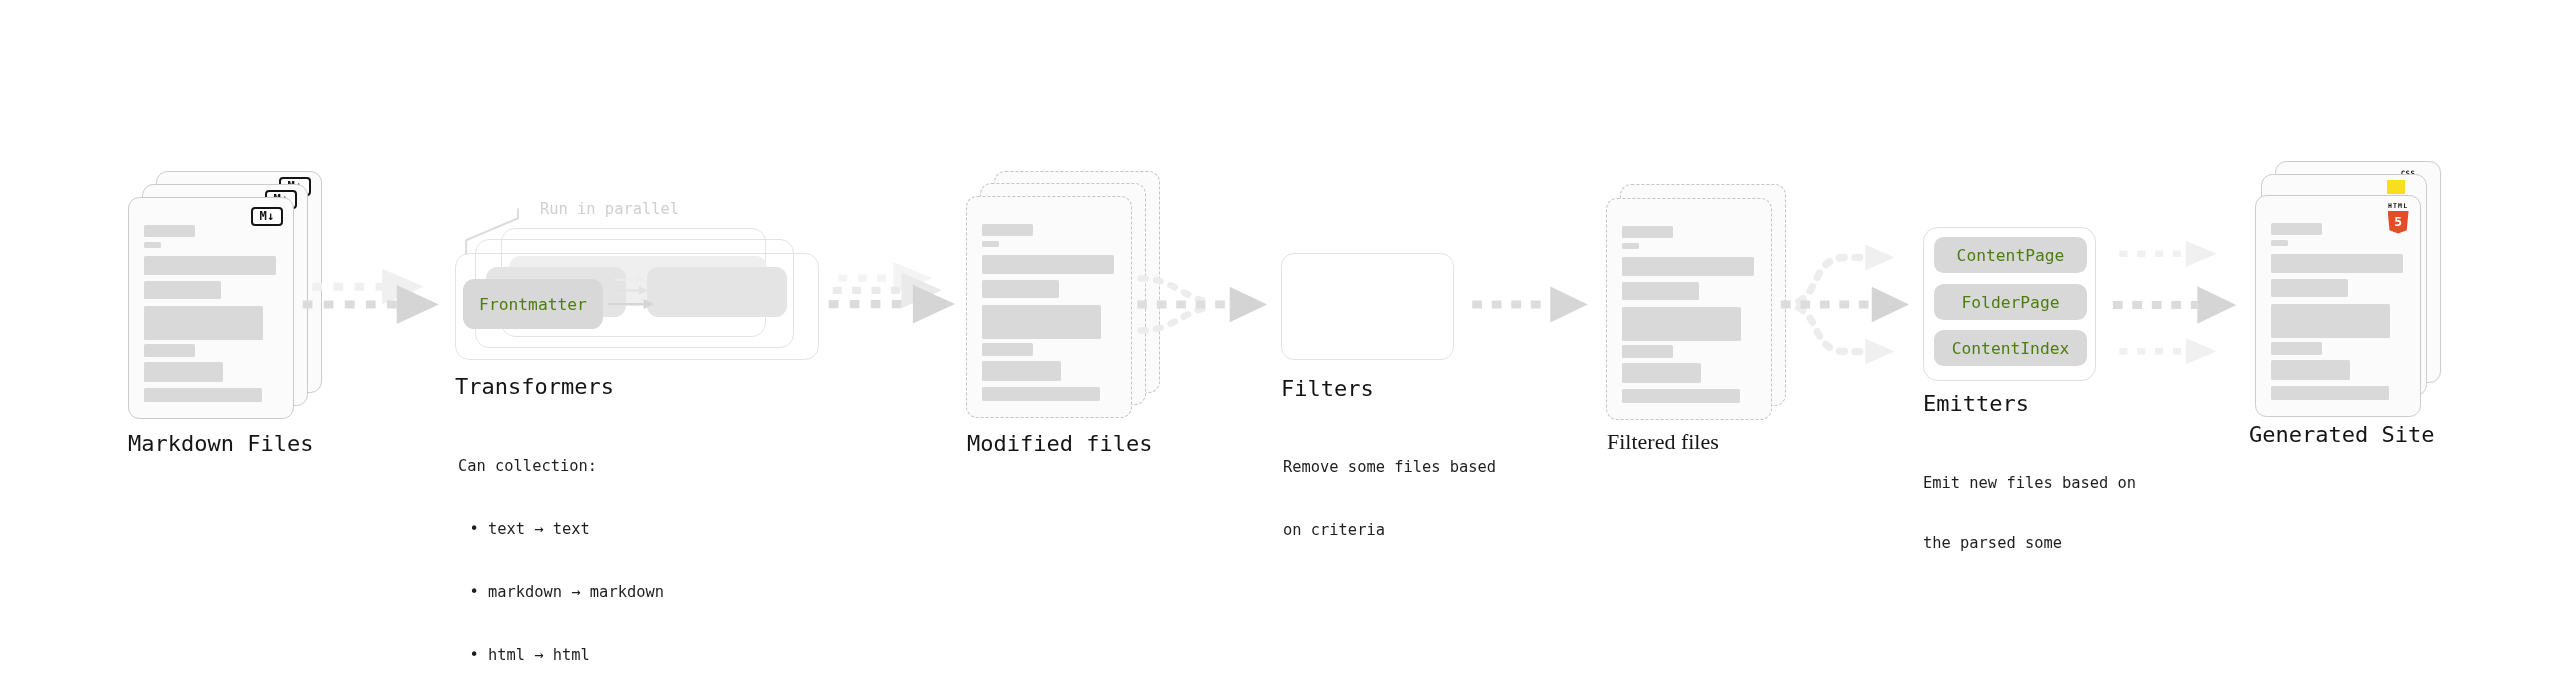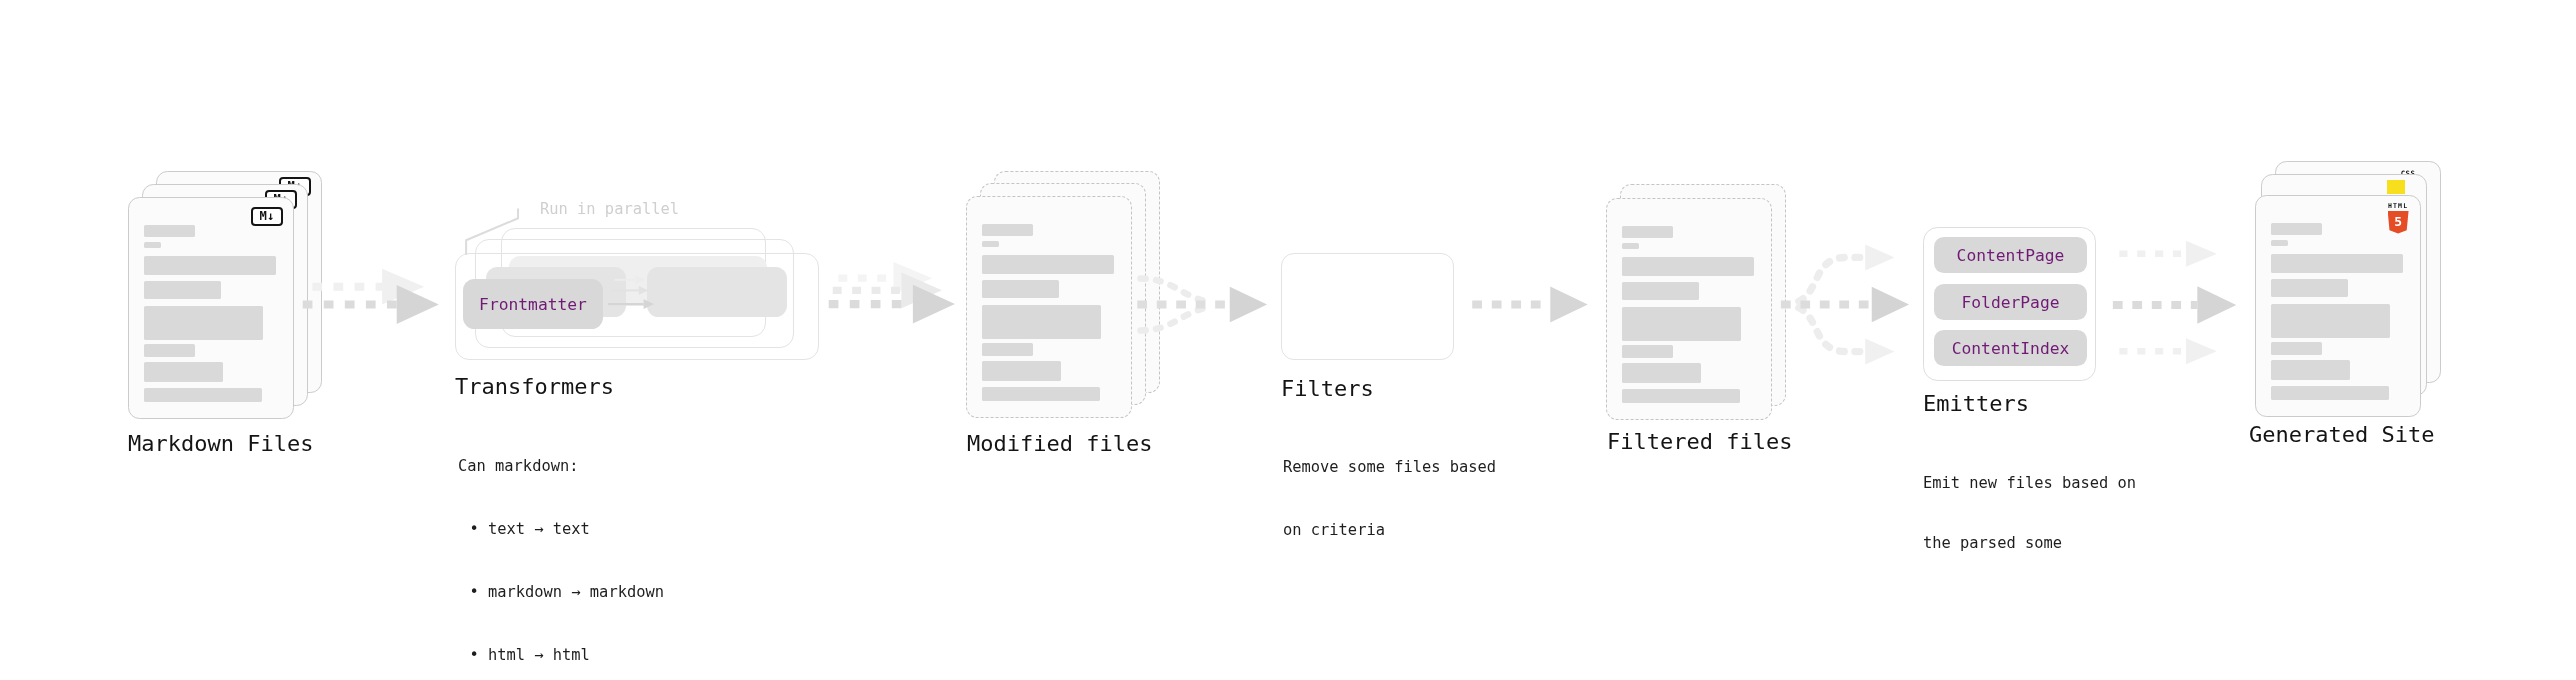--- a/index.html
+++ b/index.html
@@ -20,21 +20,21 @@
   .css-badge .txt{font-size:7.3px;font-weight:bold;color:#111;line-height:7.3px;letter-spacing:0.4px;}
   .css-badge .barline{width:16.3px;height:3.3px;margin:0.8px auto 0 auto;}
   .js-badge{position:absolute;right:21px;top:4.9px;width:18px;height:14.6px;}
   .html5-badge{position:absolute;right:11.4px;top:6.5px;width:21px;text-align:center;}
   .html5-badge .word{font-size:6.5px;font-weight:bold;letter-spacing:1.2px;color:#111;line-height:7.3px;}
   .html5-badge .shield{width:21px;height:23px;clip-path:polygon(0 0,100% 0,91% 86%,50% 100%,9% 86%);
                        color:#fff;font-size:13px;font-weight:bold;line-height:21px;text-align:center;margin-top:0.8px;}
   
   .obox{position:absolute;border:1.6px solid #e3e3e3;border-radius:14px;box-sizing:border-box;background:transparent;}
   .pill{position:absolute;display:flex;align-items:center;justify-content:center;background:#d8d8d8;
-        color:#701a75;border-radius:11.4px;font-size:16.3px;}
+        color:#4d7c0f;border-radius:11.4px;font-size:16.3px;}
   .pill.g1{background:#e4e4e4;}
   .pill.g2{background:#efefef;}
   .pill.small{border-radius:9.8px;}
   
   .label{position:absolute;font-size:22px;color:#141414;line-height:1.05;white-space:pre;}
   .caption{position:absolute;font-size:15.4px;color:#1e1e1e;line-height:20.3px;white-space:pre;}
   .caption .bullet{padding-left:11.4px;}
   .annotation{position:absolute;font-size:15.4px;color:#cfcfcf;line-height:1;white-space:pre;}
   svg.arrow,svg.deco{position:absolute;overflow:visible;}
 </style>
@@ -92,21 +92,21 @@
       <polygon points="50,35 50,47 63,41" fill="#d5d5d5"></polygon>
   </svg>
 
   <svg class="deco" style="left:458px;top:202px;" width="73" height="61" viewBox="0 0 90 75">
     <polyline points="74,8 74,20 10,47 10,65" fill="none" stroke="#dcdcdc" stroke-width="2.5"></polyline>
   </svg>
   <div class="annotation" style="left:540px;top:202px;">Run in parallel</div>
 
   <div class="label" style="left:455px;top:375px;">Transformers</div>
   <div class="caption" style="left:458px;top:414px;line-height:21px;">
-    <div>Can markdown:</div>
+    <div>Can collection:</div>
     <div class="bullet">• text → text</div>
     <div class="bullet">• markdown → markdown</div>
     <div class="bullet">• html → html</div>
   </div>
 
   <svg class="arrow" style="left:822px;top:258px;" width="138" height="89" viewBox="0 0 170 110">
     <line x1="20" y1="25" x2="88" y2="25" stroke="#f4f4f4" stroke-width="9" stroke-dasharray="11 13"></line>
     <polygon points="88,5 88,45 136,25" fill="#f4f4f4"></polygon>
     <line x1="13" y1="40" x2="98" y2="40" stroke="#eaeaea" stroke-width="9" stroke-dasharray="11 13"></line>
     <polygon points="98,18 98,62 148,40" fill="#eaeaea"></polygon>
@@ -159,21 +159,21 @@
           <div class="bar" style="width: 17px; height: 5.7px; margin-top: 4.9px; background-color: rgb(217, 217, 217);"></div>
           <div class="bar" style="width: 132px; height: 18.7px; margin-top: 8.1px; background-color: rgb(217, 217, 217);"></div>
           <div class="bar" style="width: 77px; height: 18px; margin-top: 6.5px; background-color: rgb(217, 217, 217);"></div>
           <div class="bar" style="width: 119px; height: 34px; margin-top: 6.5px; background-color: rgb(217, 217, 217);"></div>
           <div class="bar" style="width: 51px; height: 13px; margin-top: 4.1px; background-color: rgb(217, 217, 217);"></div>
           <div class="bar" style="width: 79px; height: 19.5px; margin-top: 5.7px; background-color: rgb(217, 217, 217);"></div>
           <div class="bar" style="width: 118px; height: 14px; margin-top: 6.5px; background-color: rgb(217, 217, 217);"></div>
         </div>
     </div>
   </div>
-  <div class="label" style="left:1607px;top:430px;">Filtered files</div>
+  <div class="label" style="left:1607px;top:430px;font-family:Liberation Serif, serif;">Filtered files</div>
 
   <svg class="arrow" style="left:1776px;top:238px;" width="138" height="133" viewBox="0 0 170 164">
     <path d="M 28,78 C 54,66 46,24 86,24 L 110,24" fill="none" stroke="#ededed" stroke-width="9" stroke-dasharray="6 13" stroke-linecap="round"></path>
     <polygon points="110,8 110,40 146,24" fill="#f0f0f0"></polygon>
     <path d="M 28,86 C 54,98 46,140 86,140 L 110,140" fill="none" stroke="#ededed" stroke-width="9" stroke-dasharray="6 13" stroke-linecap="round"></path>
     <polygon points="110,124 110,156 146,140" fill="#f0f0f0"></polygon>
     <line x1="6" y1="82" x2="118" y2="82" stroke="#dcdcdc" stroke-width="10" stroke-dasharray="12 12"></line>
     <polygon points="118,60 118,104 164,82" fill="#d4d4d4"></polygon>
   </svg>
 

